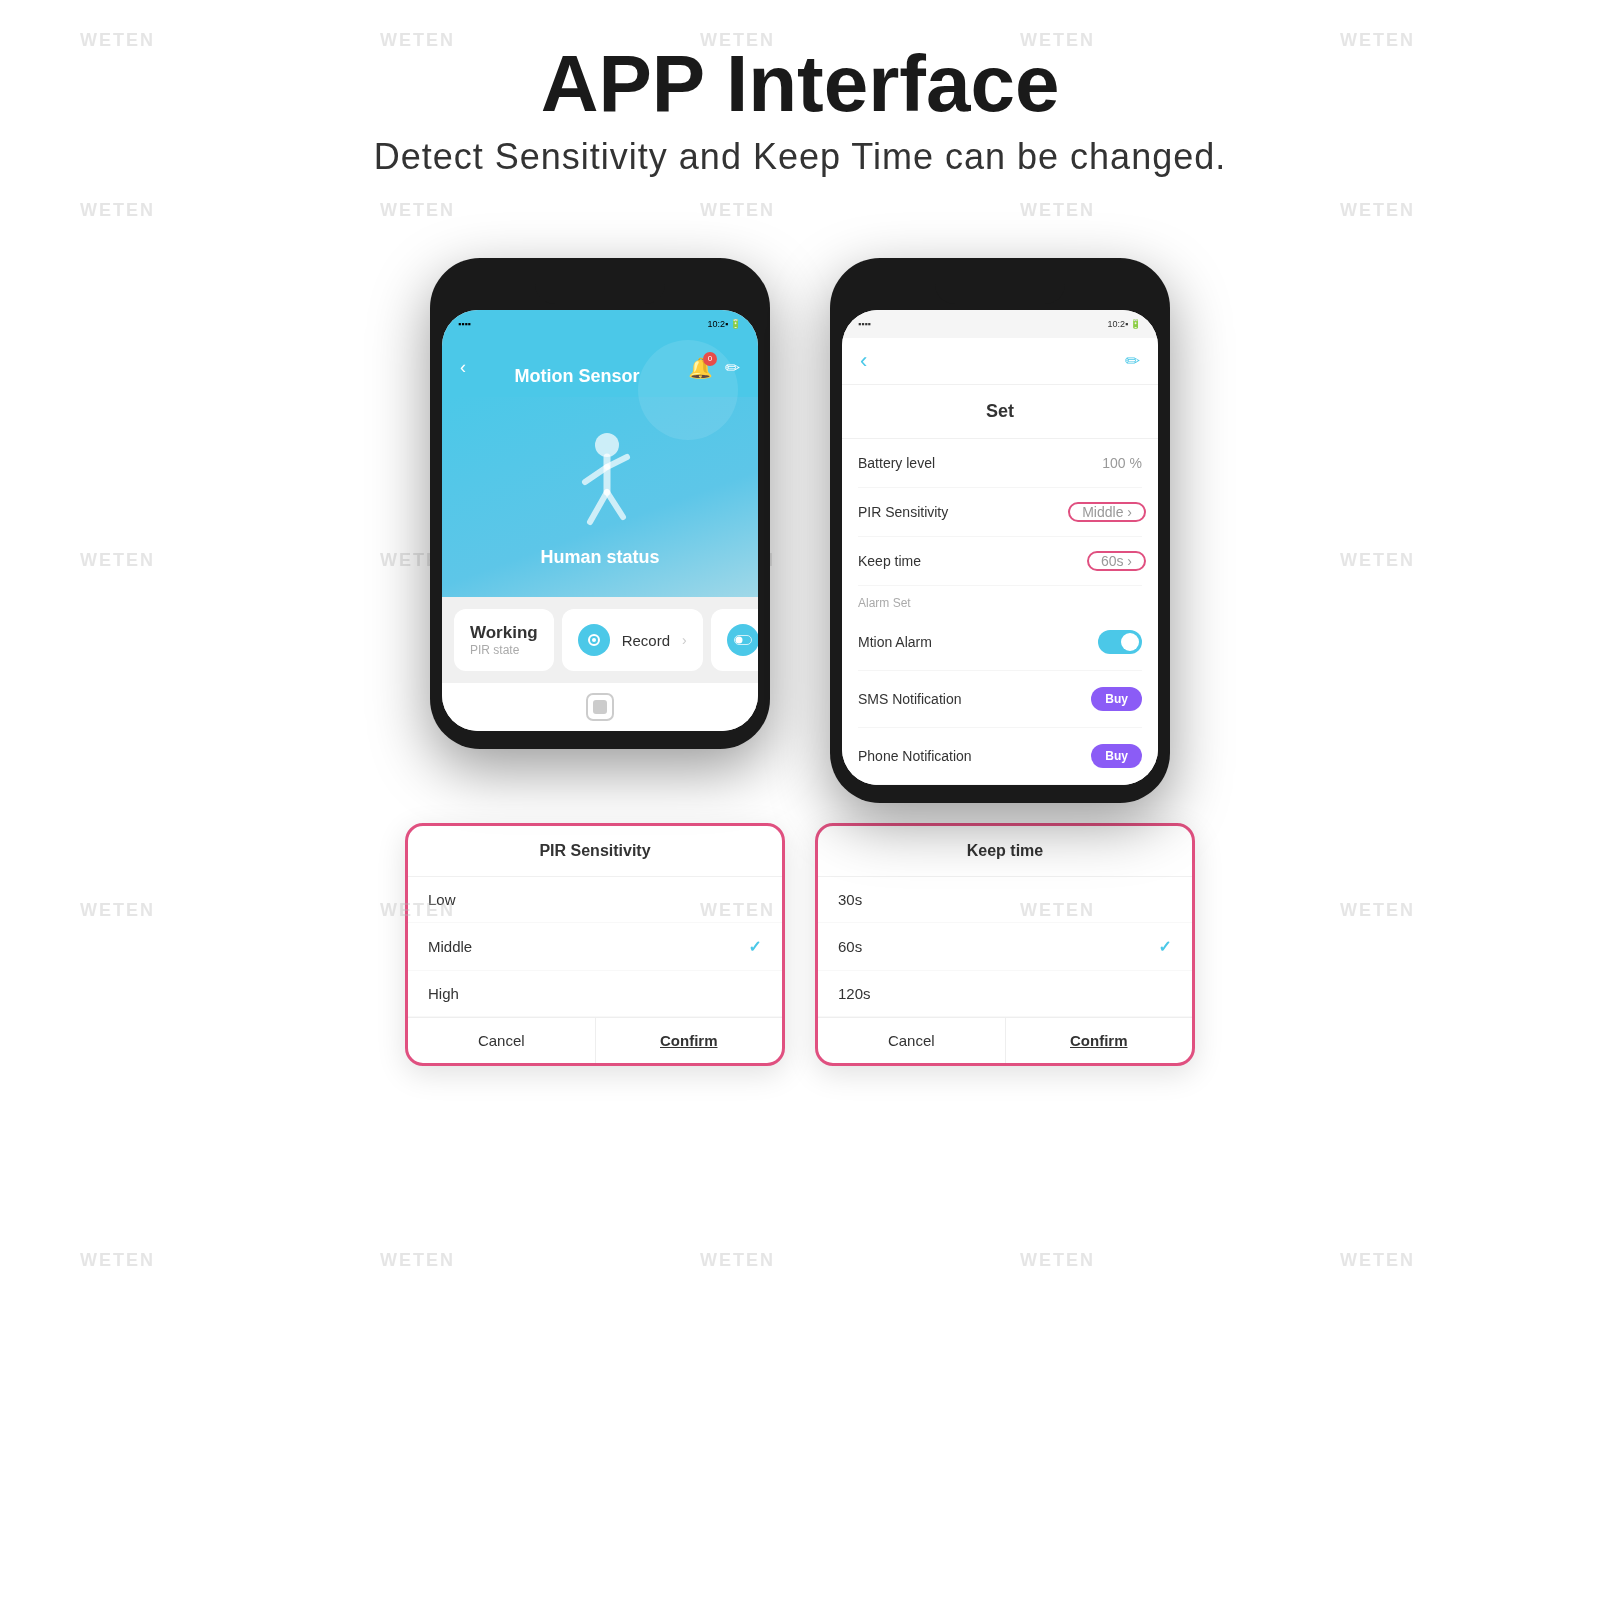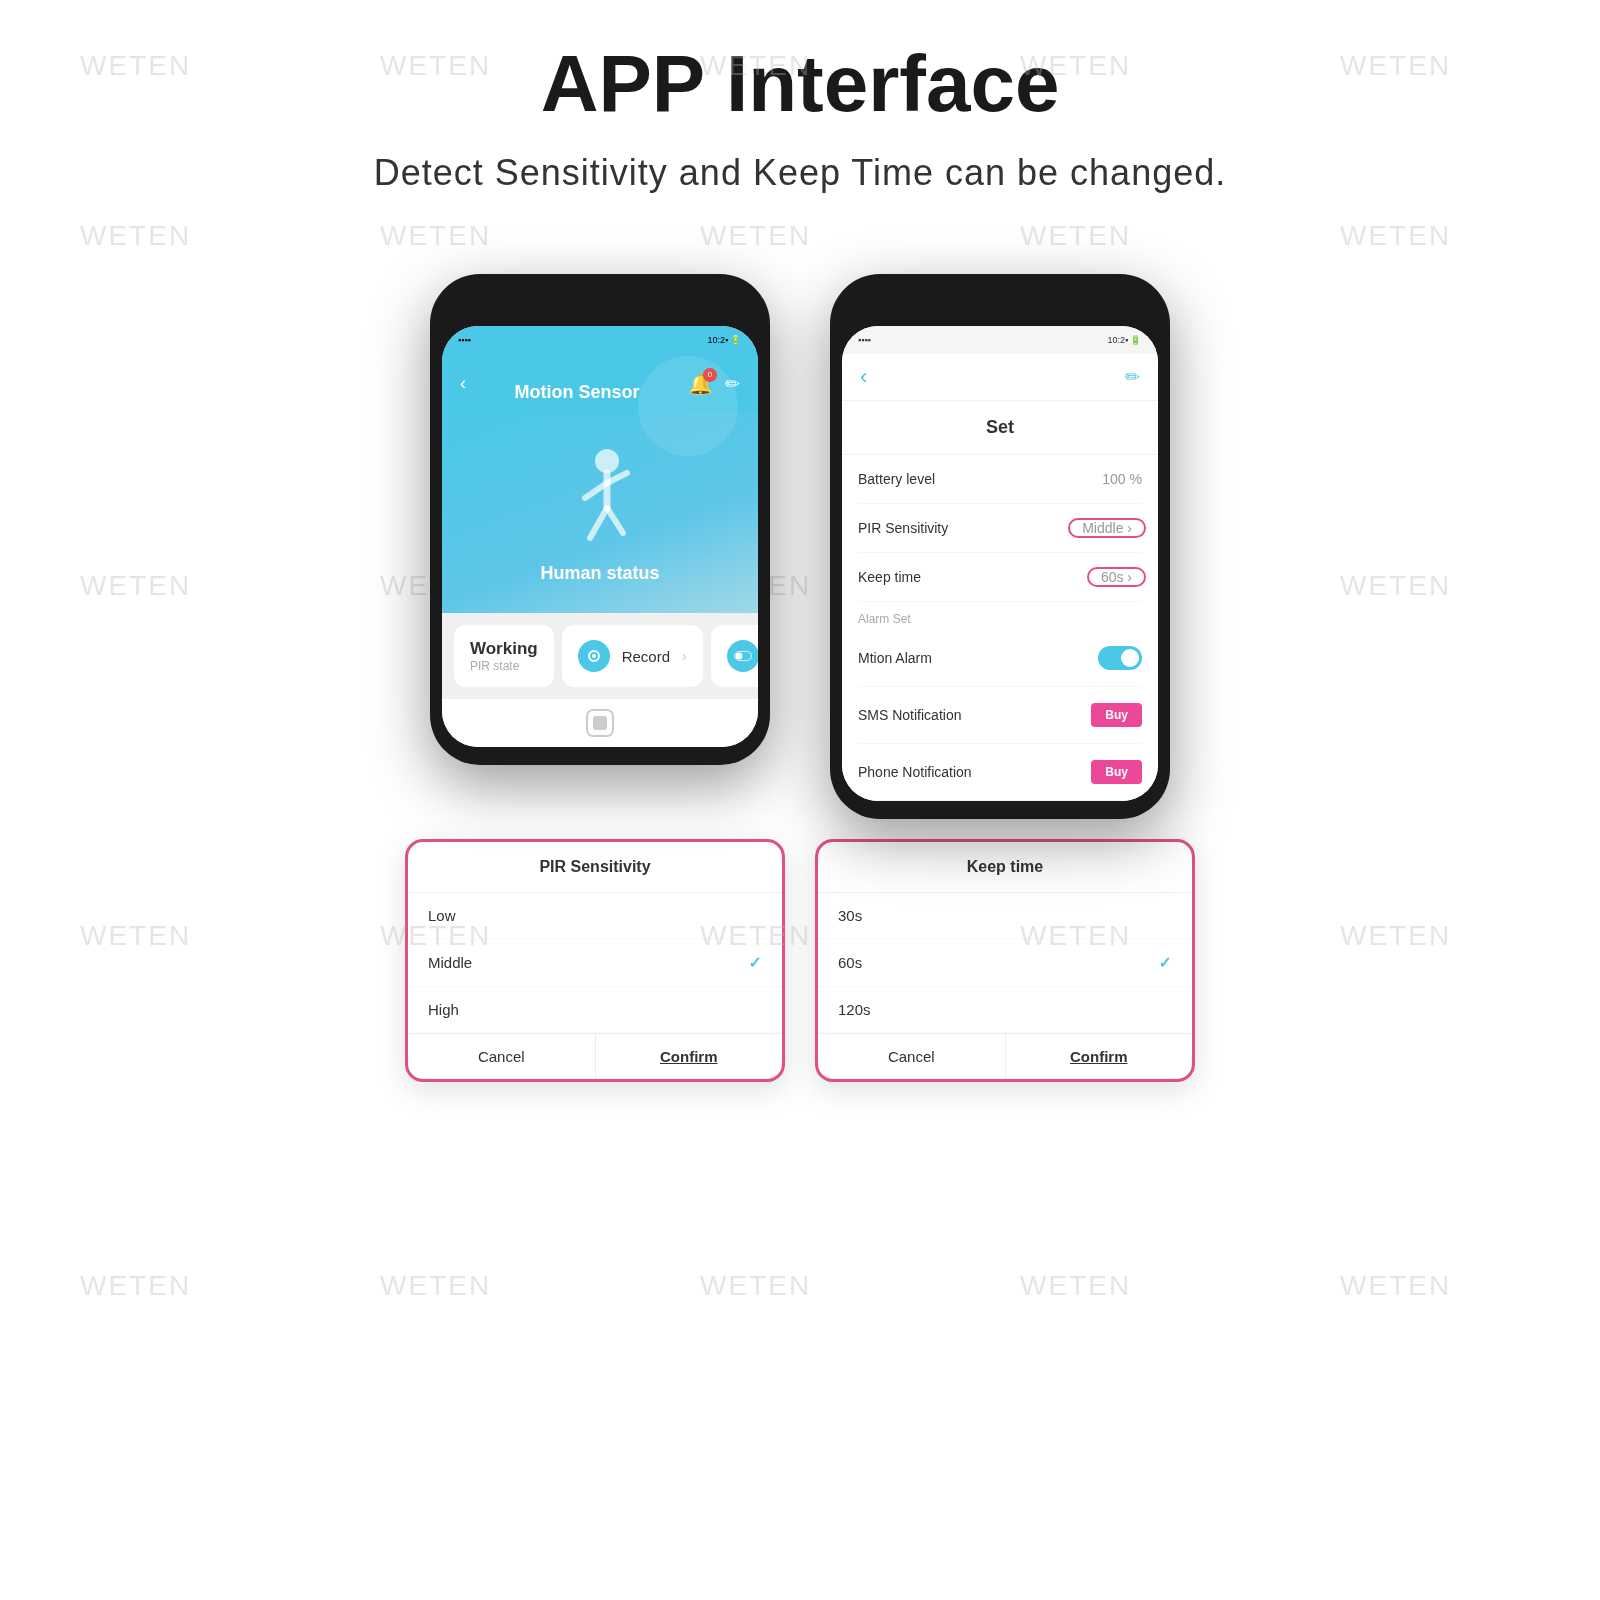--- a/index.html
+++ b/index.html
@@ -9,45 +9,44 @@
       background: #ffffff;
       font-family: -apple-system, BlinkMacSystemFont, 'Segoe UI', Arial, sans-serif;
       overflow: hidden;
       position: relative;
     }
 
     
     .watermark {
       position: absolute;
       color: rgba(180,180,180,0.35);
-      font-size: 28px;
-      font-weight: 400;
+      font-size: 18px;
+      font-weight: 700;
       letter-spacing: 2px;
       pointer-events: none;
       user-select: none;
-      margin-top: 20px;
     }
 
     
     .header {
       text-align: center;
       padding-top: 40px;
     }
     .header-title {
       font-size: 80px;
       font-weight: 900;
       color: #1a1a1a;
       line-height: 1.1;
     }
     .header-subtitle {
       font-size: 36px;
       font-weight: 400;
       color: #333;
       letter-spacing: 1px;
-      margin-top: 24px;
+      margin-top: 8px;
     }
 
     
     .main-content {
       display: flex;
       justify-content: center;
       align-items: flex-start;
       gap: 60px;
       margin-top: 50px;
       padding: 0 80px;
@@ -252,24 +251,24 @@
       content: '';
       position: absolute;
       right: 3px;
       top: 3px;
       width: 18px;
       height: 18px;
       background: white;
       border-radius: 50%;
     }
     .buy-btn {
-      background: #ec4899;
+      background: #8b5cf6;
       color: white;
       border: none;
-      border-radius: 4px;
+      border-radius: 12px;
       padding: 5px 14px;
       font-size: 12px;
       font-weight: 600;
       margin-left: 44px;
     }
     .dialog-title {
       text-align: center;
       font-size: 16px;
       font-weight: 600;
       color: #333;

